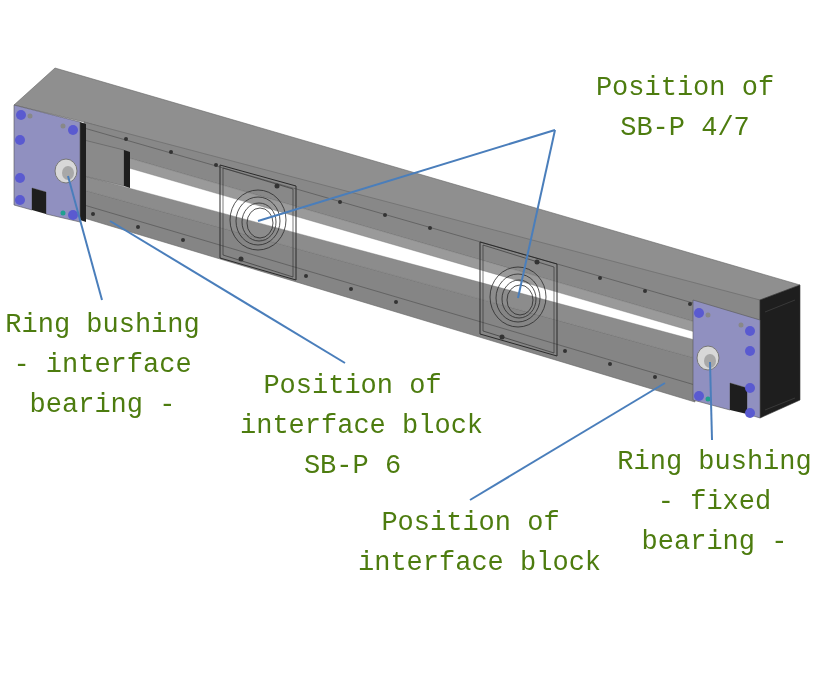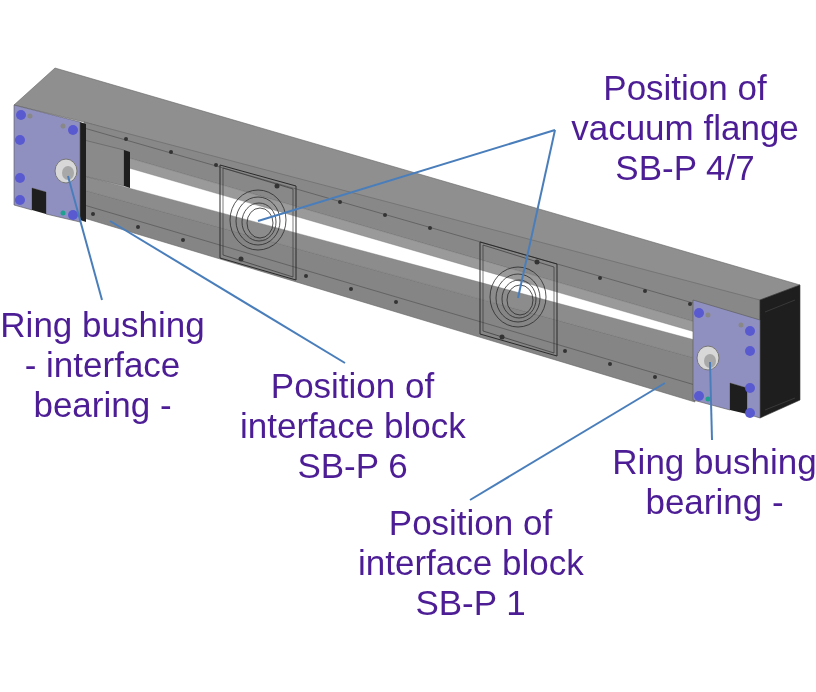--- a/index.html
+++ b/index.html
@@ -1,23 +1,23 @@
 <!DOCTYPE html>
 <html><head>
 <meta charset="utf-8">
 <style>
   html, body { margin: 0; padding: 0; background: #ffffff; }
   body { width: 816px; height: 692px; position: relative; overflow: hidden; }
   #drawing { position: absolute; left: 0; top: 0; width: 816px; height: 692px; }
   .label {
     position: absolute;
-    font-family: Liberation Sans, sans-serif;
-    font-size: 35px;
+    font-family: Liberation Mono, monospace;
+    font-size: 27px;
     line-height: 40px;
-    color: #4c1d95;
+    color: #4d7c0f;
     text-align: center;
     white-space: nowrap;
   }
   .label span { display: block; }
 </style>
 </head>
 <body>
 
 <svg id="drawing" viewBox="0 0 816 692" xmlns="http://www.w3.org/2000/svg">
 
@@ -122,38 +122,37 @@
     <line x1="555" y1="130" x2="518" y2="298"></line>
     <line x1="68" y1="176" x2="102" y2="300"></line>
     <line x1="110" y1="221" x2="345" y2="363"></line>
     <line x1="710" y1="362" x2="712" y2="440"></line>
     <line x1="665" y1="383" x2="470" y2="500"></line>
   </g>
 </svg>
 
 <div class="label" style="left:565px; top:68px; width:240px;">
   <span>Position of</span>
-  <span>vacuum flange</span>
   <span>SB-P 4/7</span>
 </div>
 
 <div class="label" style="left:0px; top:305px; width:205px;">
   <span>Ring bushing</span>
   <span>- interface</span>
   <span>bearing -</span>
 </div>
 
 <div class="label" style="left:240px; top:366px; width:225px;">
   <span>Position of</span>
   <span>interface block</span>
   <span>SB-P 6</span>
 </div>
 
 <div class="label" style="left:612px; top:442px; width:205px;">
   <span>Ring bushing</span>
+  <span>- fixed</span>
   <span>bearing -</span>
 </div>
 
 <div class="label" style="left:358px; top:503px; width:225px;">
   <span>Position of</span>
   <span>interface block</span>
-  <span>SB-P 1</span>
 </div>
 
 </body></html>

